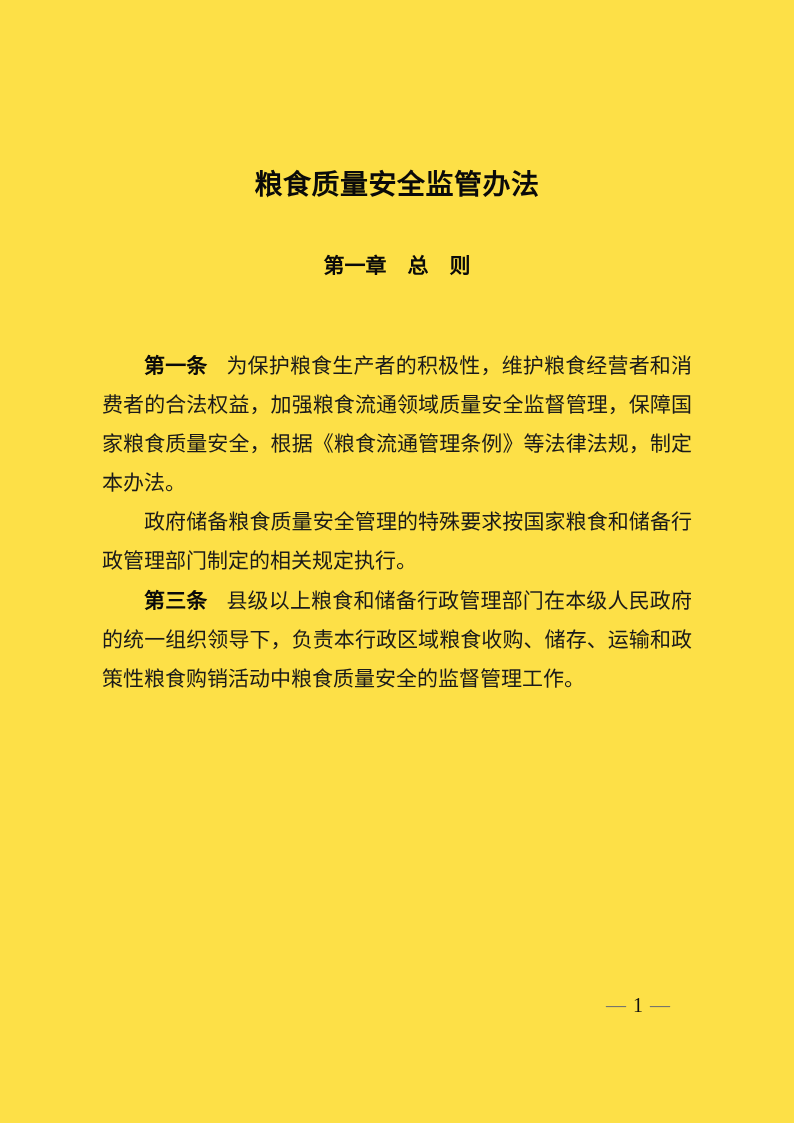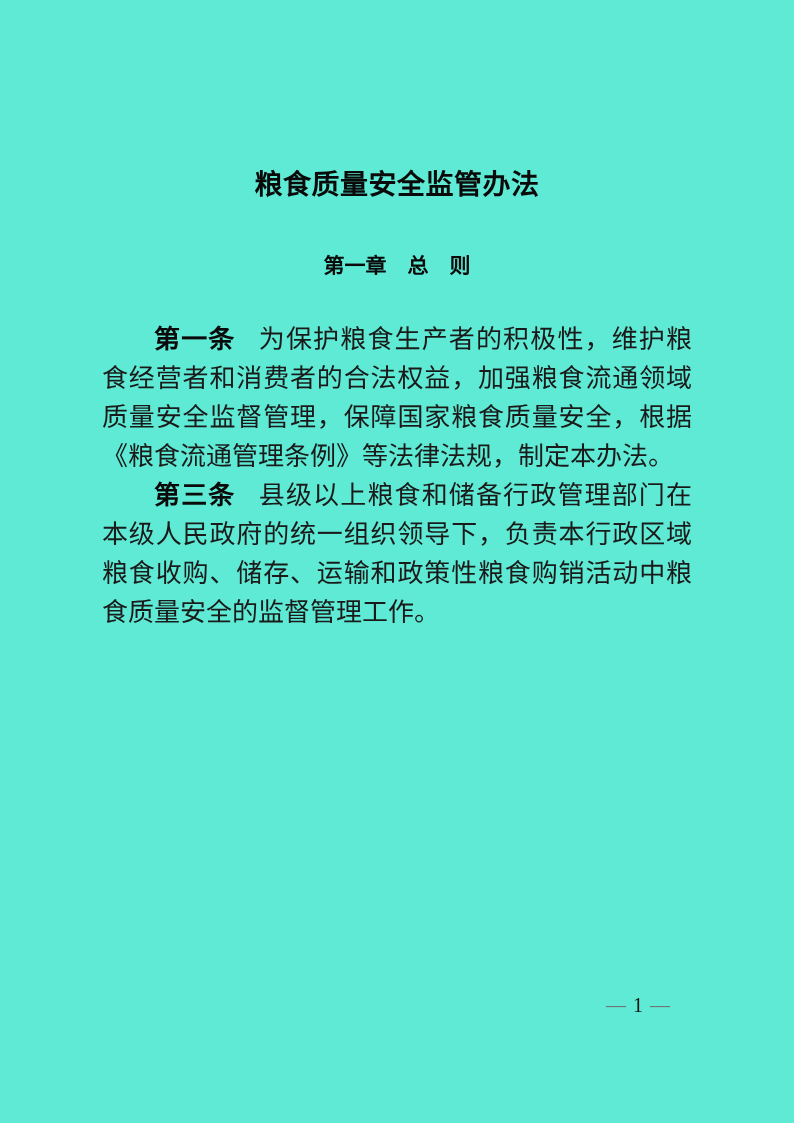--- a/index.html
+++ b/index.html
@@ -4,21 +4,21 @@
 <style>
   html, body {
     margin: 0;
     padding: 0;
     background: #ffffff;
   }
   .page {
     position: relative;
     width: 794px;
     height: 1123px;
-    background: #5eead4;
+    background: #fde047;
     overflow: hidden;
     color: #111111;
   }
   .doc-title {
     position: absolute;
     top: 168px;
     left: 0;
     width: 100%;
     margin: 0;
     text-align: center;
@@ -37,25 +37,25 @@
     margin: 0;
     text-align: center;
     font-family: "Liberation Sans", "DejaVu Sans", sans-serif;
     font-weight: 700;
     font-size: 21px;
     line-height: 26px;
     color: #0a0a0a;
   }
   .body-text {
     position: absolute;
-    top: 320px;
+    top: 346px;
     left: 102px;
     width: 590px;
     font-family: "Liberation Serif", "DejaVu Serif", serif;
-    font-size: 26px;
+    font-size: 21px;
     line-height: 39px;
     text-align: justify;
     color: #1a1a1a;
   }
   .body-text p.para {
     margin: 0;
     padding: 0;
     text-indent: 2em;
   }
   .article-label {
@@ -94,20 +94,23 @@
 
   <h2 class="chapter-heading">第一章　总　则</h2>
 
   <div class="body-text">
 
     <p class="para">
       <span class="article-label">第一条</span><span class="para-text">为保护粮食生产者的积极性，维护粮食经营者和消费者的合法权益，加强粮食流通领域质量安全监督管理，保障国家粮食质量安全，根据《粮食流通管理条例》等法律法规，制定本办法。</span>
     </p>
 
 
+    <p class="para">
+      <span class="para-text">政府储备粮食质量安全管理的特殊要求按国家粮食和储备行政管理部门制定的相关规定执行。</span>
+    </p>
 
     <p class="para">
       <span class="article-label">第三条</span><span class="para-text">县级以上粮食和储备行政管理部门在本级人民政府的统一组织领导下，负责本行政区域粮食收购、储存、运输和政策性粮食购销活动中粮食质量安全的监督管理工作。</span>
     </p>
 
 
 
 
   </div>
 

